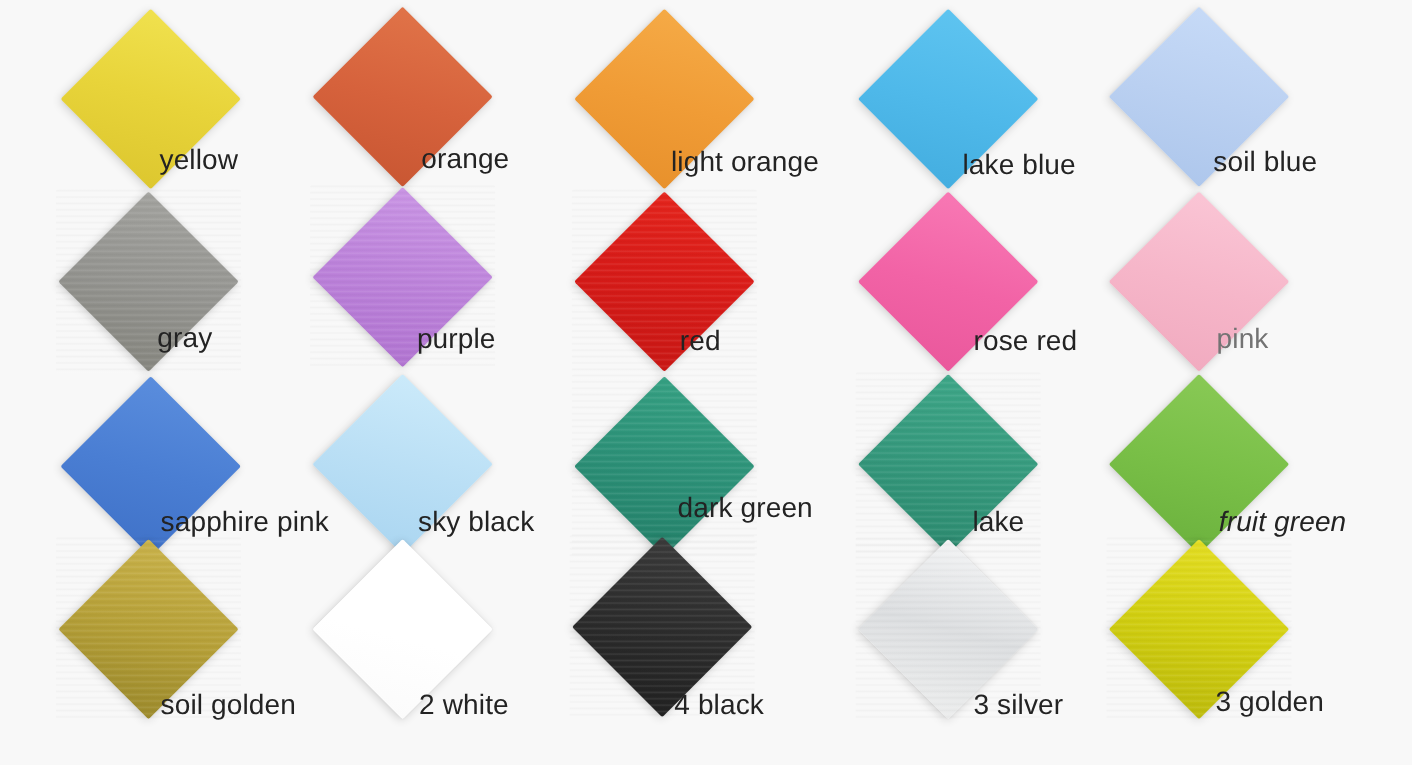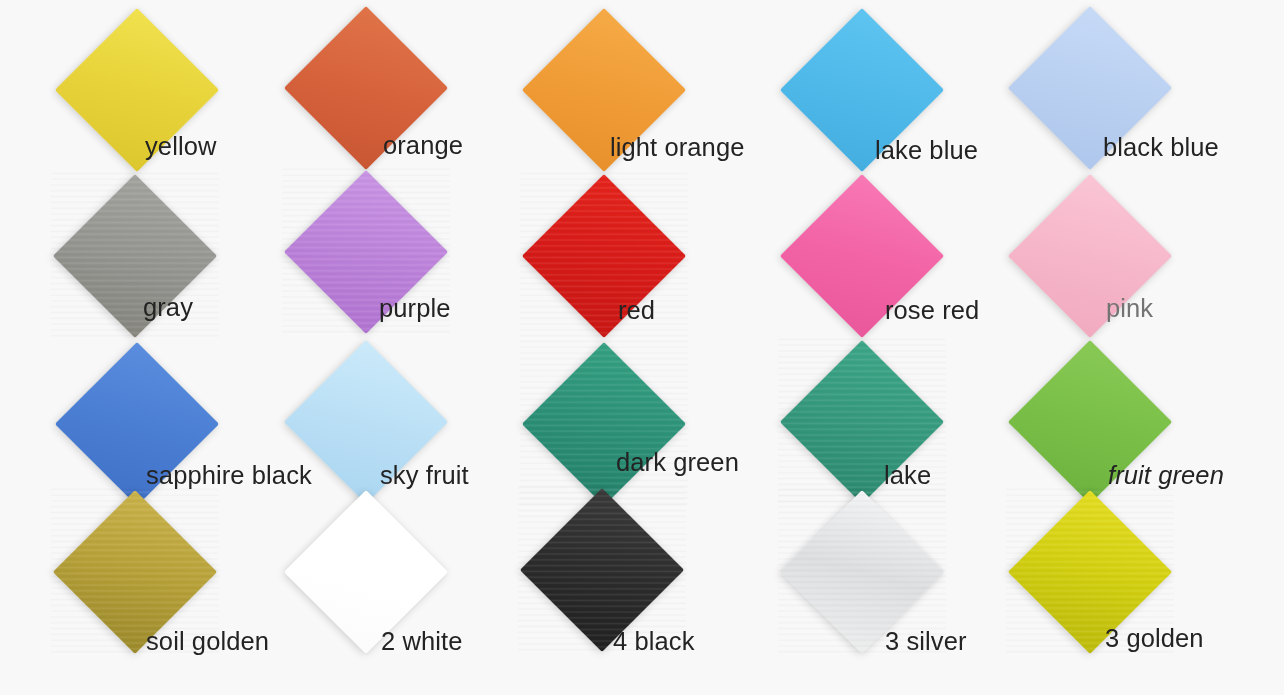--- a/index.html
+++ b/index.html
@@ -86,21 +86,21 @@
     <div class="swatch-cell" style="left: 862px; top: 90px;">
       <div class="diamond-wrap" style="width: 116px; height: 116px;">
         <div class="diamond shadowed" style="background: linear-gradient(150deg, rgb(94, 196, 240) 0%, rgb(79, 185, 234) 52%, rgb(68, 174, 224) 100%);"></div>
       </div>
       <div class="swatch-label" style="left: 13px; top: 48px; color: rgb(35, 35, 35);">lake blue</div>
     </div>
     <div class="swatch-cell" style="left: 1090px; top: 88px;">
       <div class="diamond-wrap" style="width: 116px; height: 116px;">
         <div class="diamond shadowed" style="background: linear-gradient(150deg, rgb(198, 218, 247) 0%, rgb(186, 208, 241) 52%, rgb(174, 199, 236) 100%);"></div>
       </div>
-      <div class="swatch-label" style="left: 13px; top: 47px; color: rgb(35, 35, 35);">black blue</div>
+      <div class="swatch-label" style="left: 13px; top: 47px; color: rgb(35, 35, 35);">soil blue</div>
     </div>
     <div class="swatch-cell" style="left: 135px; top: 256px;">
       <div class="diamond-wrap" style="width: 116px; height: 116px;">
         <div class="diamond shadowed" style="background: linear-gradient(150deg, rgb(162, 162, 158) 0%, rgb(148, 148, 144) 52%, rgb(134, 134, 127) 100%);">
           <div class="metal-stripes" style="background: repeating-linear-gradient(0deg, rgba(255, 255, 255, 0) 0px, rgba(255, 255, 255, 0.17) 1px, rgba(255, 255, 255, 0) 2px, rgba(0, 0, 0, 0.05) 3px, rgba(255, 255, 255, 0) 4px);"></div>
         </div>
       </div>
       <div class="swatch-label" style="left: 8px; top: 39px; color: rgb(35, 35, 35);">gray</div>
     </div>
     <div class="swatch-cell" style="left: 366px; top: 252px;">
@@ -128,27 +128,27 @@
     <div class="swatch-cell" style="left: 1090px; top: 256px;">
       <div class="diamond-wrap" style="width: 116px; height: 116px;">
         <div class="diamond shadowed" style="background: linear-gradient(150deg, rgb(250, 197, 213) 0%, rgb(246, 182, 201) 52%, rgb(241, 171, 192) 100%);"></div>
       </div>
       <div class="swatch-label" style="left: 16px; top: 40px; color: #737373;">pink</div>
     </div>
     <div class="swatch-cell" style="left: 137px; top: 424px;">
       <div class="diamond-wrap" style="width: 116px; height: 116px;">
         <div class="diamond shadowed" style="background: linear-gradient(150deg, rgb(90, 141, 221) 0%, rgb(74, 126, 211) 52%, rgb(64, 114, 200) 100%);"></div>
       </div>
-      <div class="swatch-label" style="left: 9px; top: 39px; color: rgb(35, 35, 35);">sapphire black</div>
+      <div class="swatch-label" style="left: 9px; top: 39px; color: rgb(35, 35, 35);">sapphire pink</div>
     </div>
     <div class="swatch-cell" style="left: 366px; top: 422px;">
       <div class="diamond-wrap" style="width: 116px; height: 116px;">
         <div class="diamond shadowed" style="background: linear-gradient(150deg, rgb(203, 234, 250) 0%, rgb(186, 223, 245) 52%, rgb(171, 214, 241) 100%);"></div>
       </div>
-      <div class="swatch-label" style="left: 14px; top: 41px; color: rgb(35, 35, 35);">sky fruit</div>
+      <div class="swatch-label" style="left: 14px; top: 41px; color: rgb(35, 35, 35);">sky black</div>
     </div>
     <div class="swatch-cell" style="left: 604px; top: 424px;">
       <div class="diamond-wrap" style="width: 116px; height: 116px;">
         <div class="diamond shadowed" style="background: linear-gradient(150deg, rgb(53, 160, 130) 0%, rgb(44, 144, 119) 52%, rgb(36, 129, 106) 100%);">
           <div class="metal-stripes" style="background: repeating-linear-gradient(0deg, rgba(255, 255, 255, 0) 0px, rgba(255, 255, 255, 0.17) 1px, rgba(255, 255, 255, 0) 2px, rgba(0, 0, 0, 0.05) 3px, rgba(255, 255, 255, 0) 4px);"></div>
         </div>
       </div>
       <div class="swatch-label" style="left: 12px; top: 26px; color: rgb(35, 35, 35);">dark green</div>
     </div>
     <div class="swatch-cell" style="left: 862px; top: 422px;">

